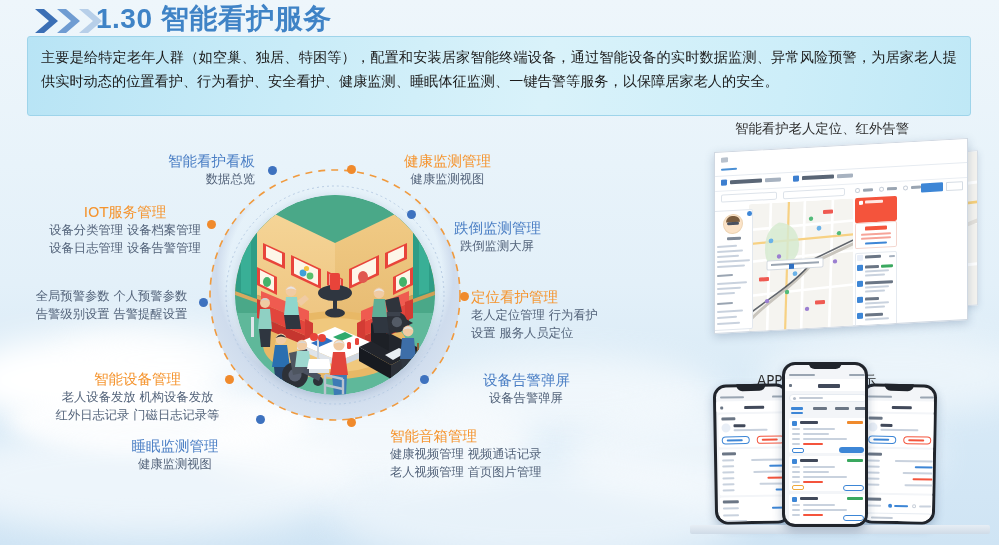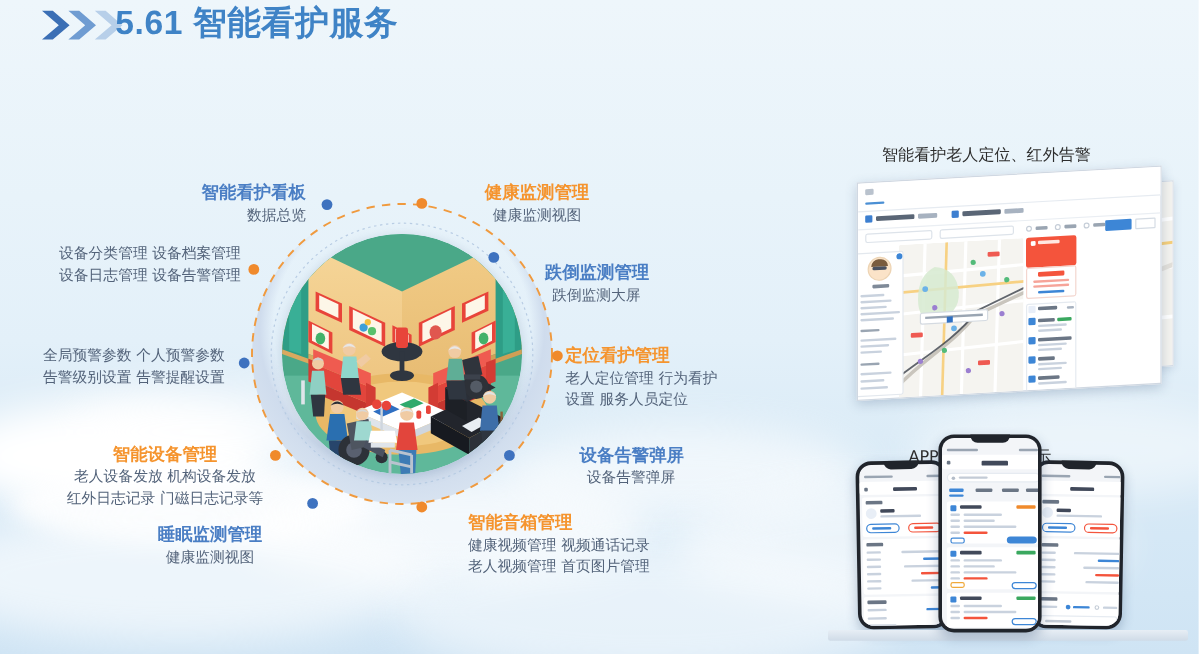--- a/index.html
+++ b/index.html
@@ -59,21 +59,21 @@
     box-shadow: 0 2px 10px rgba(60,90,130,.22);
   }
   .illus svg { display:block; }
   .dot { position:absolute; width:9px; height:9px; border-radius:50%; }
   .dot.blue { background:#3e72bf; }
   .dot.orange { background:#f08a2c; }
 
   
   .lbl { position:absolute; }
   .lbl .head {
-    font-size:14.5px; font-weight:bold; line-height:19px; white-space:nowrap;
+    font-size:14.5px; font-weight:normal; line-height:19px; white-space:nowrap;
     font-family: "DejaVu Sans", "Liberation Sans", sans-serif;
   }
   .lbl .head.blue { color:#4a7ec4; }
   .lbl .head.orange { color:#f5942e; }
   .lbl .sub {
     font-size:12.3px; line-height:17.5px; color:#53637a; white-space:nowrap;
     font-family: "DejaVu Sans", "Liberation Sans", sans-serif;
   }
   .ta-r { text-align:right; }
   .ta-l { text-align:left; }
@@ -139,24 +139,27 @@
         </svg>
     </div>
     <div class="chev" style="left:44px;">
       <svg width="34" height="30" viewBox="0 0 34 30">
           <path d="M2 3 L16 15 L2 27 L11 27 L25 15 L11 3 Z" fill="#b7cfe9"></path>
         </svg>
     </div>
   </div>
 
   <div class="title">
-    <span class="num">5.61</span>
+    <span class="num">1.30</span>
     <span>智能看护服务</span>
   </div>
 
+  <div class="descbox">
+    <div class="desctext">主要是给特定老年人群（如空巢、独居、特困等），配置和安装居家智能终端设备，通过智能设备的实时数据监测、异常风险预警，为居家老人提供实时动态的位置看护、行为看护、安全看护、健康监测、睡眠体征监测、一键告警等服务，以保障居家老人的安全。</div>
+  </div>
 
   <div class="diagram">
     <div class="ring-outer"></div>
 
     <div class="ring-dash">
       <svg width="274" height="274" viewBox="0 0 274 274">
         <circle cx="137" cy="137" r="125" fill="none" stroke="#f09a3e" stroke-width="1.6" stroke-dasharray="7 6"></circle>
         <circle cx="137" cy="137" r="109" fill="none" stroke="#b9cde4" stroke-width="1" stroke-dasharray="2 3"></circle>
       </svg>
     </div>
@@ -352,20 +355,21 @@
     <div class="dot blue" style="left:46px;  top:245px;"></div>
     <div class="dot orange" style="left:137px; top:248px;"></div>
   </div>
 
   <div class="lbl ta-r" style="left:30px; top:152px; width:225px;">
     <div class="head blue">智能看护看板</div>
     <div class="sub">数据总览</div>
   </div>
 
   <div class="lbl ta-r" style="left:10px; top:203px; width:230px;">
+    <div class="head orange" style="text-align:center;">IOT服务管理</div>
     <div class="sub" style="text-align:center;">设备分类管理 设备档案管理</div>
     <div class="sub" style="text-align:center;">设备日志管理 设备告警管理</div>
   </div>
 
   <div class="lbl ta-r" style="left:5px; top:288px; width:213px;">
     <div class="sub" style="text-align:center;">全局预警参数 个人预警参数</div>
     <div class="sub" style="text-align:center;">告警级别设置 告警提醒设置</div>
   </div>
 
   <div class="lbl ta-r" style="left:30px; top:370px; width:215px;">

